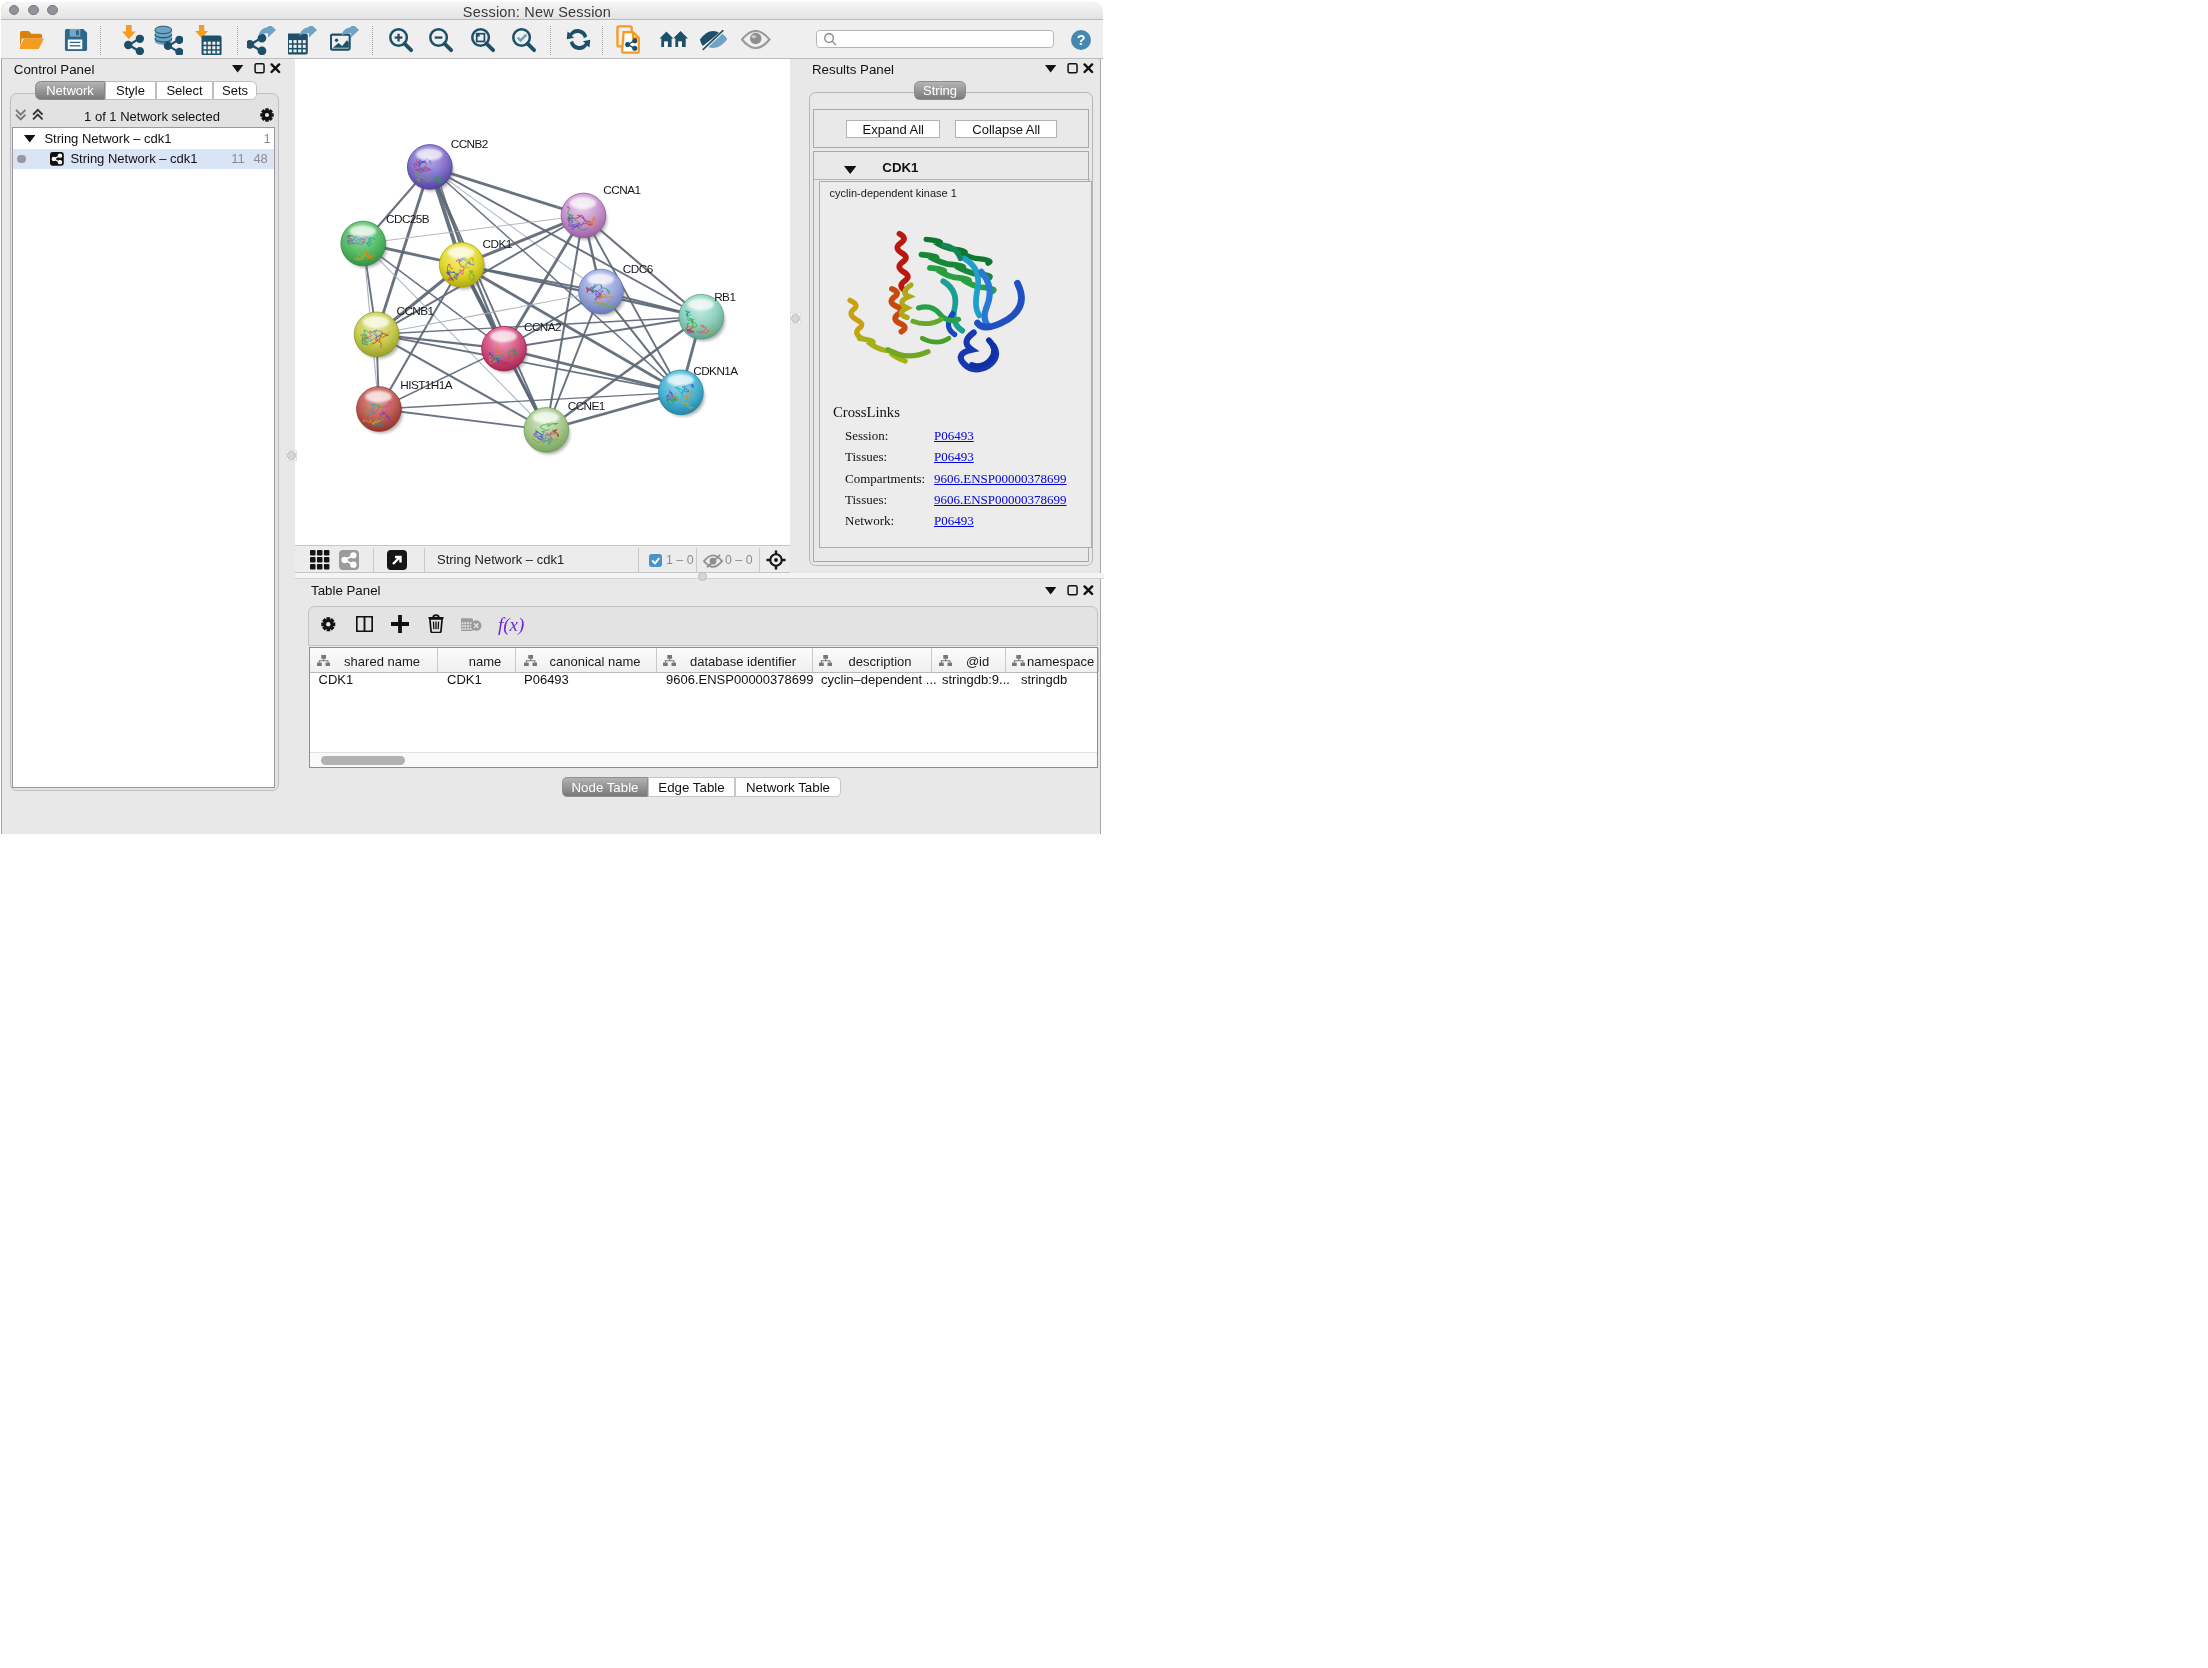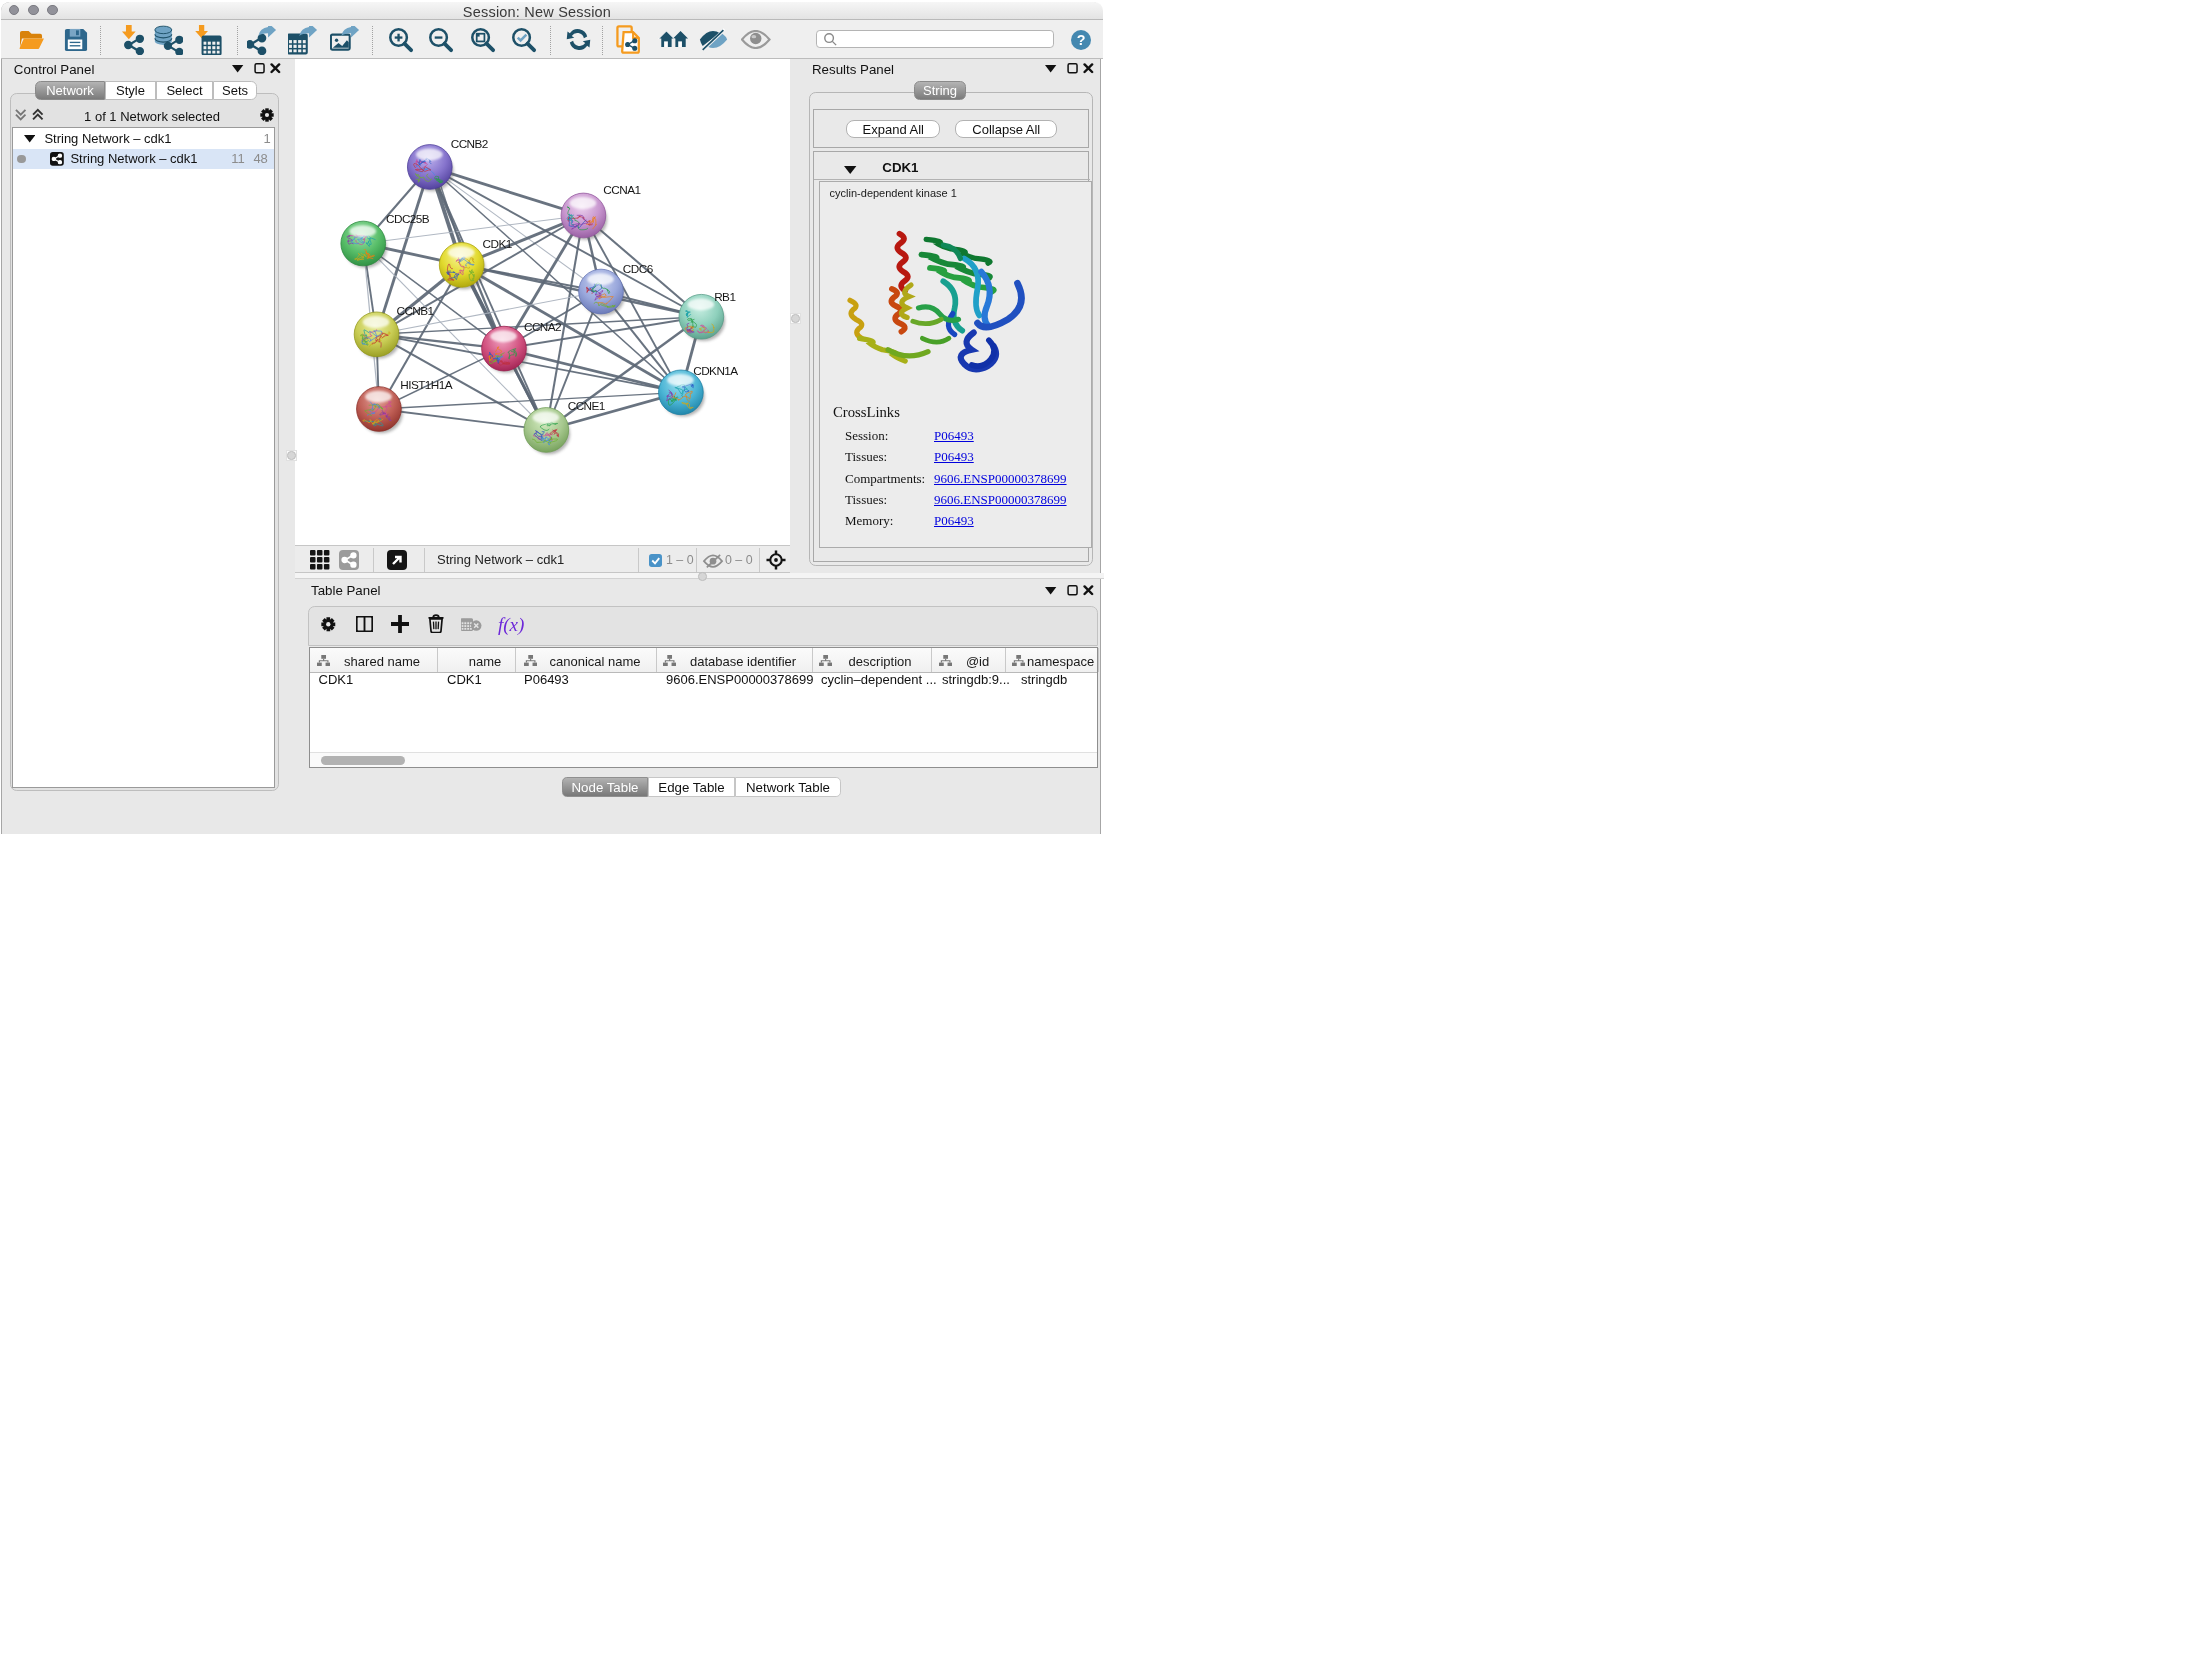--- a/index.html
+++ b/index.html
@@ -17,21 +17,21 @@
 .tabsel{background:linear-gradient(#b4b4b4,#7b7b7b);color:#fff;border:1px solid #8a8a8a}
 #cpbox{position:absolute;left:9.5px;top:93px;width:269px;height:698px;background:#e2e2e2;border:1px solid #bdbdbd;border-radius:6.7px}
 #cplist{position:absolute;left:12.4px;top:127px;width:263px;height:661px;background:#fff;border:1px solid #9a9a9a}
 .row2{position:absolute;left:0;top:21px;width:100%;height:20px;background:#d9e5f6}
 .gray{color:#8c8c8c}
 #netview{position:absolute;left:295px;top:59px;width:495px;height:486px;background:#fff}
 #netbar{position:absolute;left:295px;top:545px;width:495px;height:27.6px;background:#ececec;border-top:1px solid #c6c6c6;border-bottom:1px solid #c6c6c6}
 .nsep{position:absolute;top:1.9px;height:24px;width:0;border-left:1px solid #c9c9c9}
 #rbox{position:absolute;left:809px;top:92px;width:284px;height:474px;background:#e9e9e9;border:1px solid #b6b6b6;border-radius:6.7px}
 .ibox{position:absolute;left:3.3px;background:#e9e9e9;border:1px solid #a8a8a8}
-.btn{position:absolute;top:9.5px;height:18.5px;background:#fff;border:1px solid #b2b2b2;border-radius:8px;font-size:13px;text-align:center;line-height:18px;color:#111}
+.btn{position:absolute;top:9.5px;height:18.5px;background:#fff;border:1px solid #b2b2b2;border-radius:0;font-size:13px;text-align:center;line-height:18px;color:#111}
 #rcontent{position:absolute;left:4.8px;top:28.5px;width:273px;height:367px;background:#ececec;border:1px solid #ababab}
 .serif{font-family:"Liberation Serif",serif}
 .link{color:#0000dd;text-decoration:underline}
 #tpanel{position:absolute;left:295px;top:578px;width:809px;height:222px}
 #ttools{position:absolute;left:13.3px;top:28px;width:790px;height:40px;background:#e3e3e3;border:1px solid #c2c2c2;border-radius:6.7px 6.7px 0 0}
 #ttable{position:absolute;left:14.3px;top:68px;width:788px;height:120px;background:#fff;border:1px solid #8e8e8e}
 #thead{position:absolute;left:0;top:0;width:100%;height:25px;background:linear-gradient(#fbfbfb,#f0f0f0);border-bottom:1px solid #b9b9b9}
 .hcol{position:absolute;top:0;height:24px;border-right:1px solid #c9c9c9}
 .hlab{position:absolute;top:5.7px;left:19px;right:1.9px;text-align:center;font-size:13px;color:#1a1a1a;white-space:nowrap;overflow:hidden}
 .cell{position:absolute;top:24px;font-size:13px;color:#111}
@@ -648,21 +648,21 @@
     </svg>
     <div class="abs serif" style="left:833px;top:404px;font-size:14.7px;font-weight:normal;color:#111">CrossLinks</div>
     <div class="abs serif" style="left:845px;top:428px;font-size:13px;color:#111">Session:</div>
     <div class="abs serif link" style="left:934px;top:428px;font-size:13px">P06493</div>
     <div class="abs serif" style="left:845px;top:449px;font-size:13px;color:#111">Tissues:</div>
     <div class="abs serif link" style="left:934px;top:449px;font-size:13px">P06493</div>
     <div class="abs serif" style="left:845px;top:471px;font-size:13px;color:#111">Compartments:</div>
     <div class="abs serif link" style="left:934px;top:471px;font-size:13px">9606.ENSP00000378699</div>
     <div class="abs serif" style="left:845px;top:492px;font-size:13px;color:#111">Tissues:</div>
     <div class="abs serif link" style="left:934px;top:492px;font-size:13px">9606.ENSP00000378699</div>
-    <div class="abs serif" style="left:845px;top:513px;font-size:13px;color:#111">Memory:</div>
+    <div class="abs serif" style="left:845px;top:513px;font-size:13px;color:#111">Network:</div>
     <div class="abs serif link" style="left:934px;top:513px;font-size:13px">P06493</div>
     <div id="tpanel">
       <div class="abs ptitle" style="left:16px;top:5.2px">Table Panel</div>
     </div>
     <svg style="position:absolute;left:1045px;top:585px" width="49" height="11.4" viewBox="0 0 52 12">
       <path d="M0,2 h12 l-6,8 z" fill="#111"></path>
       <rect x="24.5" y="0.8" width="9.5" height="9.5" rx="1.5" fill="none" stroke="#111" stroke-width="1.6"></rect>
       <path d="M42,1.5 l8,8 M50,1.5 l-8,8" stroke="#111" stroke-width="2.6" stroke-linecap="round"></path>
     </svg>
     <div class="abs" id="ttoolswrap" style="left:295px;top:578px;width:809px;height:222px">

